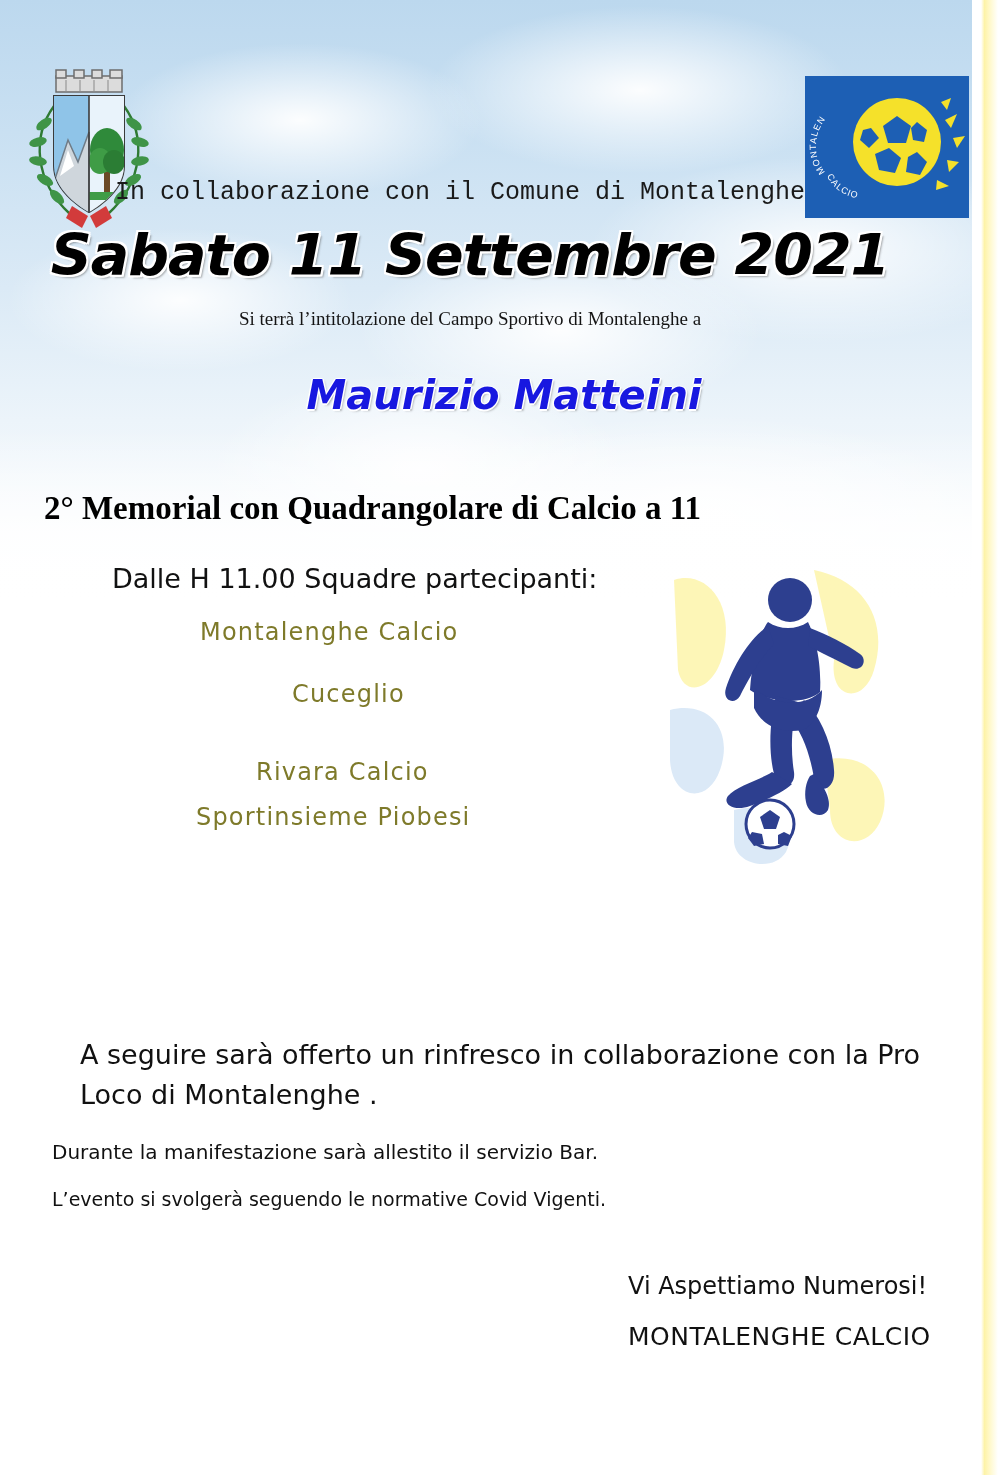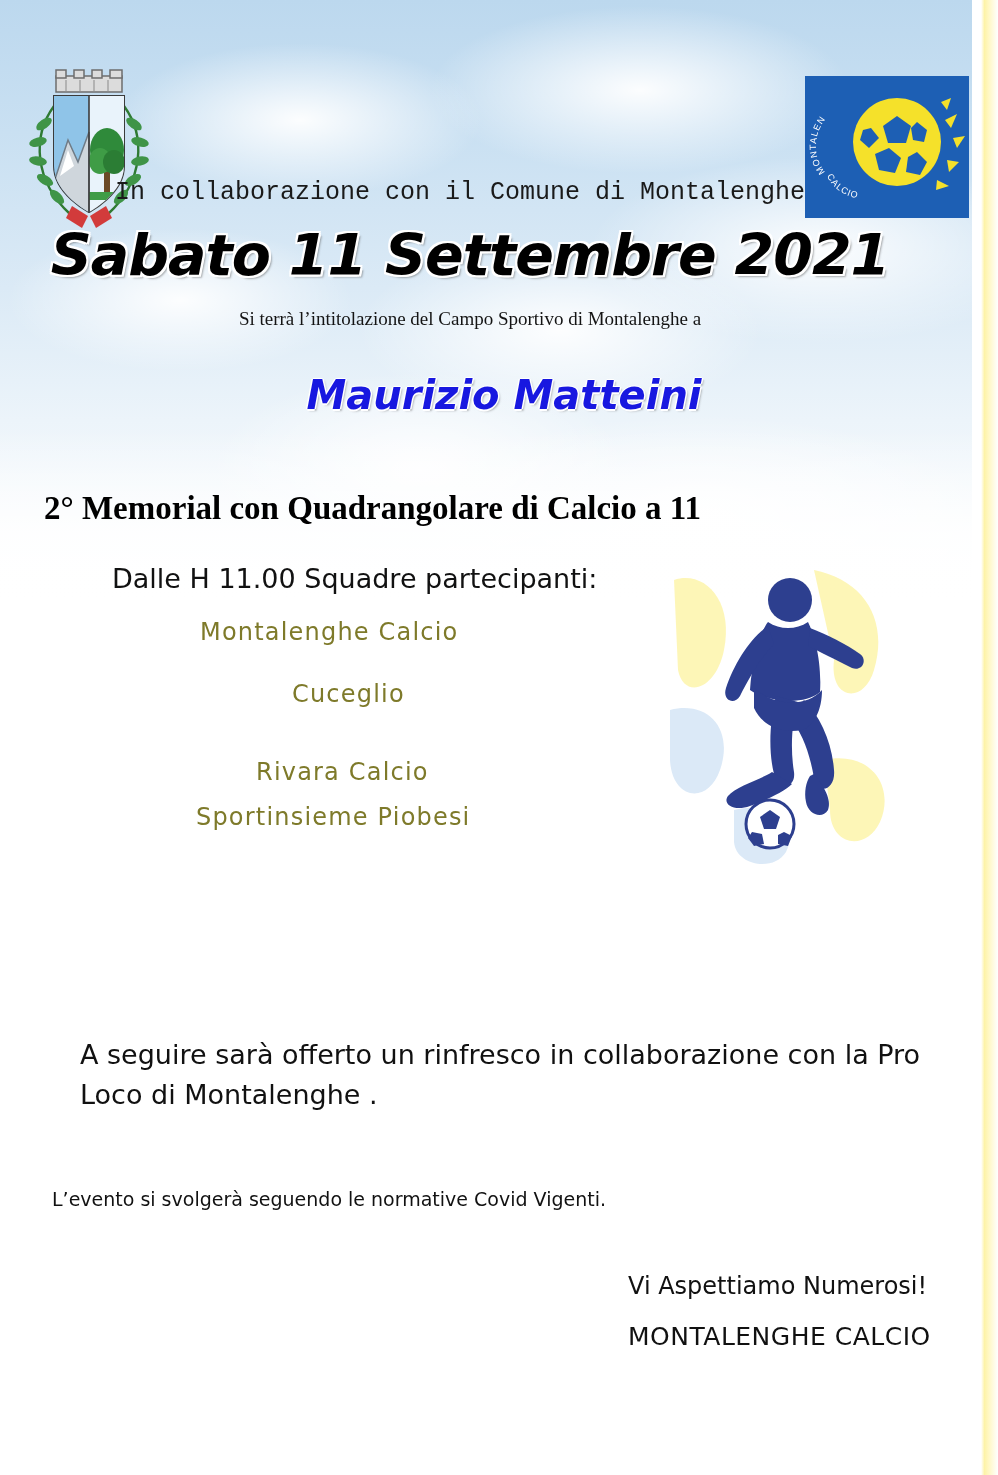--- a/index.html
+++ b/index.html
@@ -356,18 +356,19 @@
       <circle cx="106" cy="264" r="24" fill="#ffffff" stroke="#2d3f8f" stroke-width="3"></circle>
       <g fill="#2d3f8f">
         <polygon points="106,250 116,257 112,269 100,269 96,257"></polygon>
         <polygon points="88,272 98,274 100,284 90,286 84,278"></polygon>
         <polygon points="120,272 128,276 124,286 114,284 114,275"></polygon>
       </g>
     </svg>
   </div>
 
   <div class="para p2">A seguire sarà offerto un rinfresco in collaborazione con la Pro Loco di Montalenghe .</div>
+  <div class="para p3">Durante la manifestazione sarà allestito il servizio Bar.</div>
   <div class="para p4">L’evento si svolgerà seguendo le normative Covid Vigenti.</div>
 
   <div class="closing">Vi  Aspettiamo Numerosi!</div>
   <div class="closing2">MONTALENGHE CALCIO</div>
 
 </div>
 
 </body></html>

